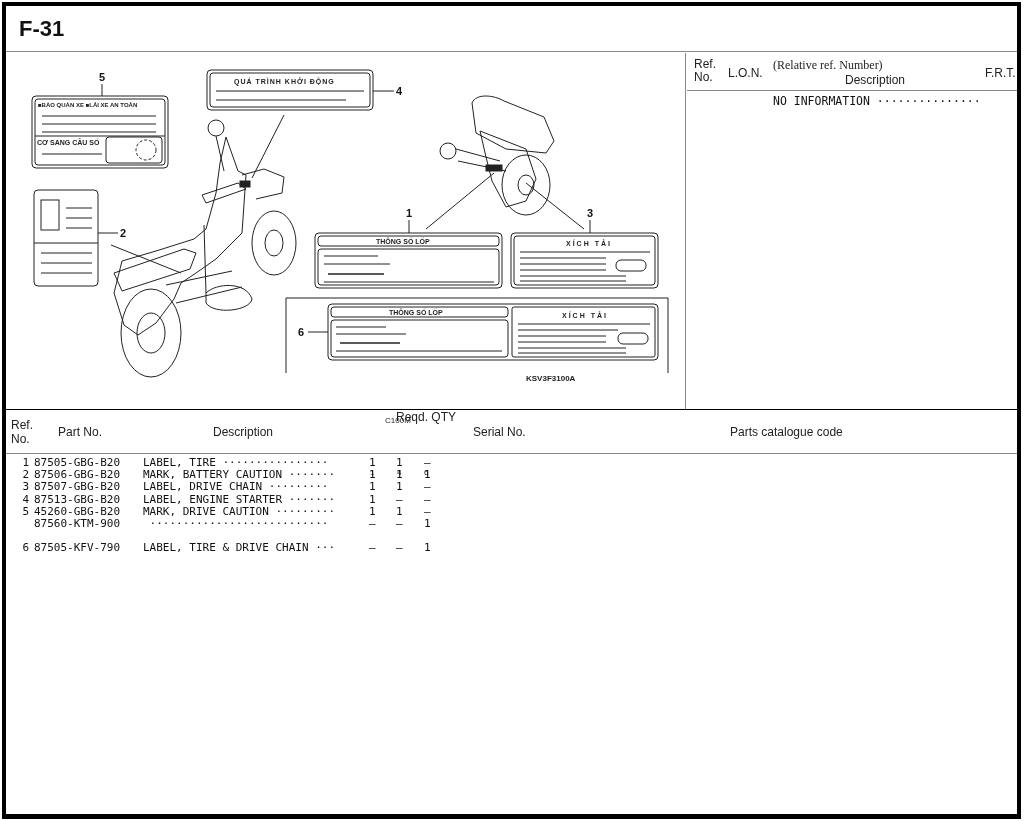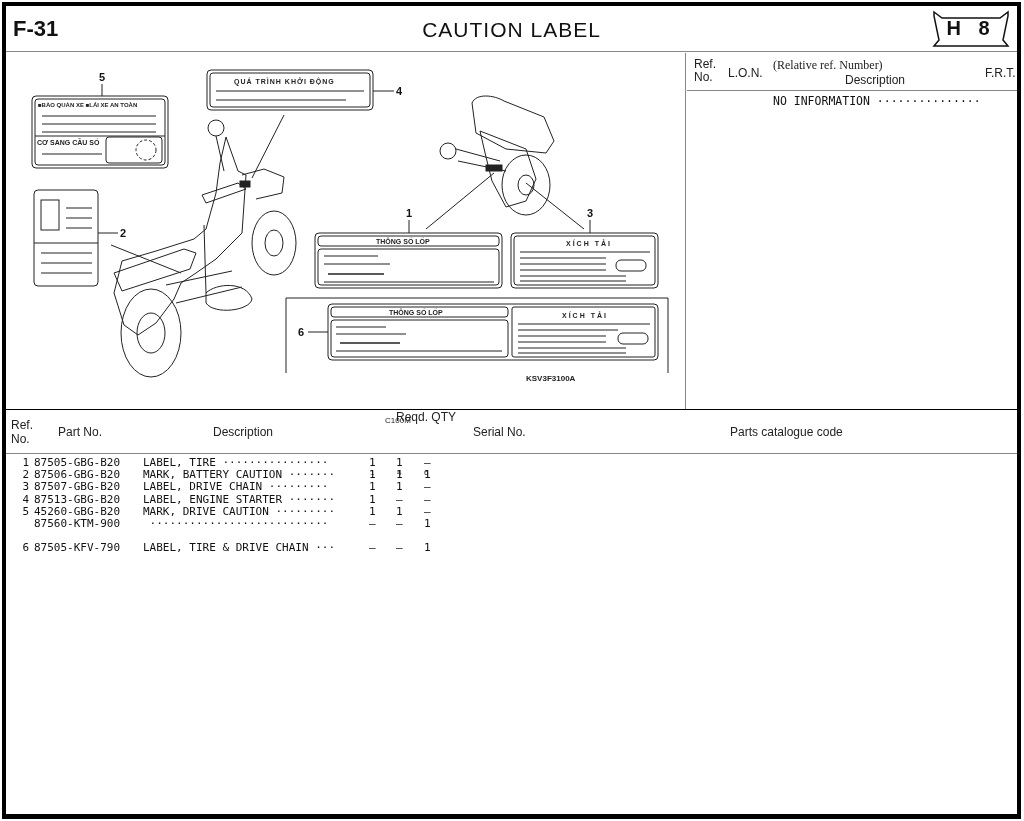--- a/index.html
+++ b/index.html
@@ -7,21 +7,21 @@
     body { font-family: "Liberation Sans", sans-serif; color: #111; position: relative; }
 
     .frame {
       position: absolute; left: 2px; top: 2px; width: 1019px; height: 817px;
       border-left: 4px solid #000; border-right: 4px solid #000;
       border-top: 4px solid #000; border-bottom: 5px solid #000;
     }
 
     
     .hdr { position: absolute; left: 6px; top: 6px; width: 1011px; height: 46px; border-bottom: 1px solid #888; }
-    .hdr .fig { position: absolute; left: 7px; top: 10px; font-size: 22px; font-weight: bold; letter-spacing: 0px; }
+    .hdr .fig { position: absolute; left: 13px; top: 10px; font-size: 22px; font-weight: bold; letter-spacing: 0px; }
     .hdr .title { position: absolute; left: 0; width: 1011px; top: 12px; text-align: center; font-size: 21px; letter-spacing: 1px; }
     .hdr .badge { position: absolute; left: 922px; top: 2px; width: 86px; height: 42px; }
     .hdr .badge svg { position: absolute; left: 0; top: 0; }
     .hdr .badge span { position: absolute; left: 0; width: 86px; top: 9px; text-align: center; font-size: 20px; font-weight: bold; letter-spacing: 6px; }
 
     
     .illus { position: absolute; left: 6px; top: 53px; width: 680px; height: 356px; border-right: 1px solid #888; }
     .illus svg { position: absolute; left: 0; top: 0; }
     .lbl-txt { font-family: "Liberation Sans", sans-serif; font-size: 8px; font-weight: bold; fill: #222; }
     .callout { font-family: "Liberation Sans", sans-serif; font-size: 11px; font-weight: bold; fill: #111; }
@@ -61,27 +61,20 @@
     .row .q4 { left: 390px; }
     .row .q6 { left: 418px; }
   </style>
 </head>
 <body>
 
 <div class="frame"></div>
 
 <div class="hdr">
   <div class="fig">F-31</div>
-  <div class="title">CAUTION  LABEL</div>
-  <div class="badge">
-    <svg width="86" height="42">
-      <path d="M6 4 L14 10 L72 10 L80 4 L80 8 L75 32 L80 38 L6 38 L11 32 L6 8 Z" fill="#fff" stroke="#111" stroke-width="1.5"></path>
-    </svg>
-    <span>H 8</span>
-  </div>
 </div>
 
 <div class="illus">
   <svg width="680" height="356" stroke="#222" fill="none" stroke-width="1">
 
     <g>
       <text class="callout" x="93" y="28" stroke="none">5</text>
       <line x1="96" y1="31" x2="96" y2="43"></line>
       <rect x="26" y="43" width="136" height="72" rx="4"></rect>
       <rect x="29" y="46" width="130" height="66" rx="3"></rect>

